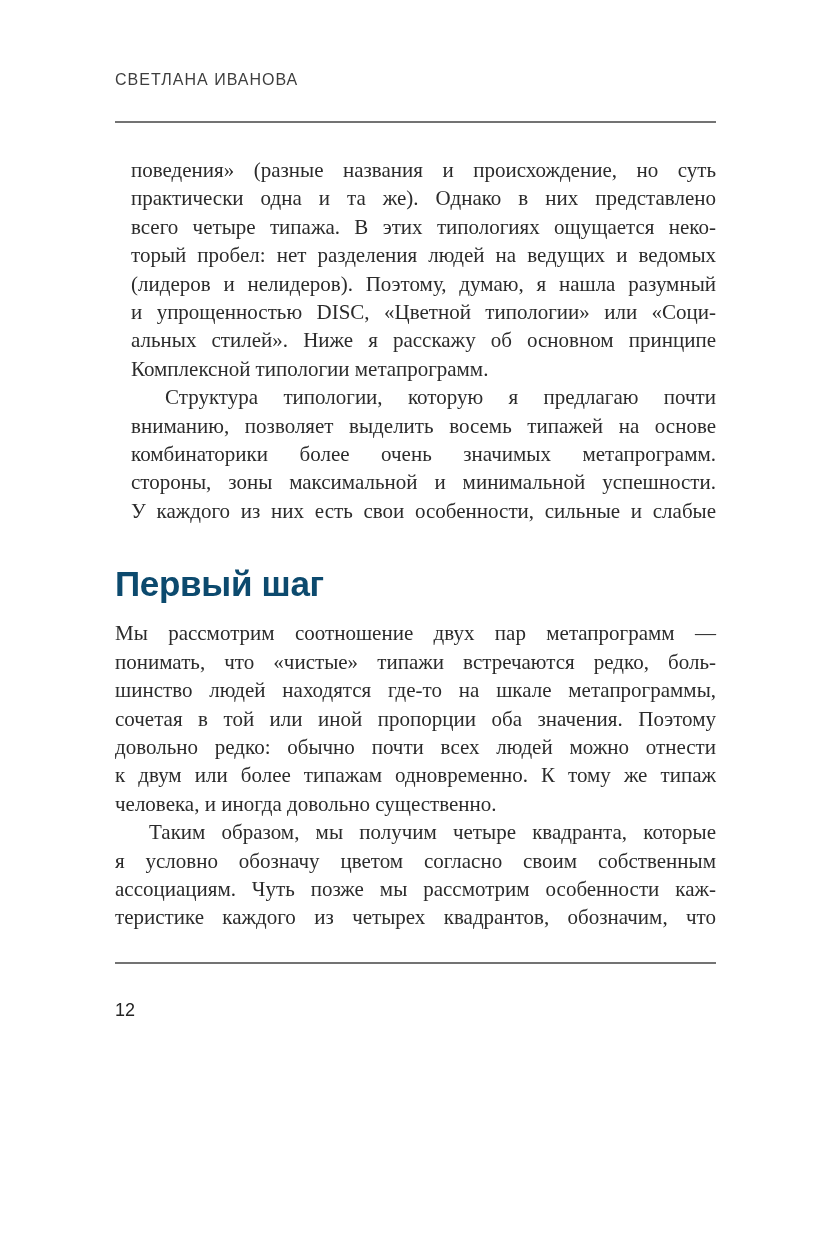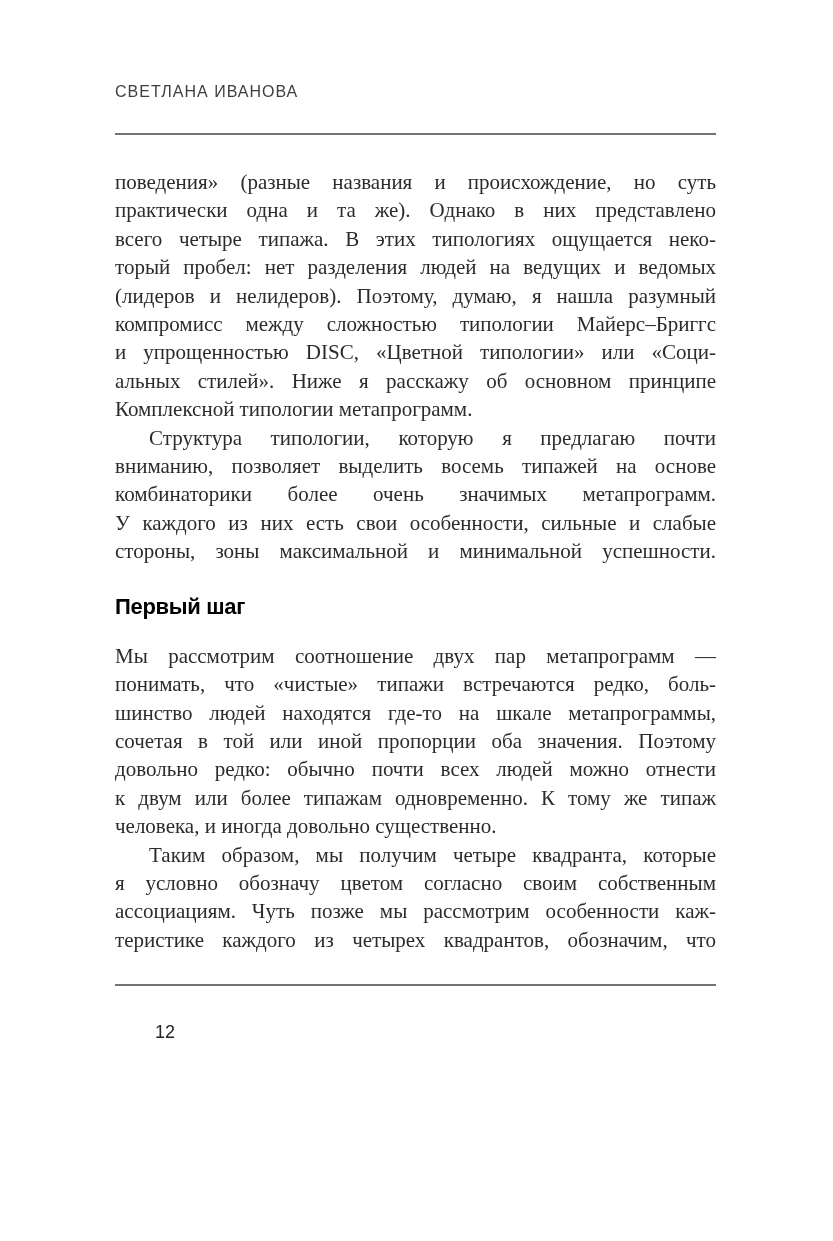--- a/index.html
+++ b/index.html
@@ -3,21 +3,21 @@
 <meta charset="utf-8">
 <style>
   * { margin: 0; padding: 0; box-sizing: border-box; }
   html, body { background: #ffffff; }
   .page {
     position: relative;
     width: 833px;
     height: 1155px;
     margin: 0 auto;
     background: #ffffff;
-    padding: 12px 117px 0 115px;
+    padding: 0 117px 0 115px;
     overflow: hidden;
     font-family: "Liberation Serif", "DejaVu Serif", serif;
     color: #2b2b2b;
   }
   .running-header {
     margin-top: 70px;
     font-family: "Liberation Sans", "DejaVu Sans", sans-serif;
     font-size: 16px;
     line-height: 20px;
     letter-spacing: 1px;
@@ -26,75 +26,73 @@
   .rule {
     height: 0;
     border-top: 2px solid #737373;
   }
   .rule-top { margin-top: 31px; }
   .rule-bottom { margin-top: 30px; }
   .body-text {
     font-size: 21px;
     line-height: 28.4px;
   }
-  .section-1 { margin-top: 33px; }
+  .section-1 { margin-top: 33px; margin-left: 16px; }
   .section-2 { margin-top: 19px; }
   .section-heading {
-    margin-top: 25px;
+    margin-top: 43px;
     font-family: "Liberation Sans", "DejaVu Sans", sans-serif;
     font-weight: 700;
-    font-size: 22px;
+    font-size: 35px;
     line-height: 32px;
     letter-spacing: -0.3px;
-    color: #000000;
+    color: #0c4a6e;
   }
   .paragraph { margin: 0; }
   .line {
     text-align: justify;
   }
   .line.fill {
     text-align-last: justify;
     -moz-text-align-last: justify;
   }
   .line.indent { text-indent: 34px; }
   .page-number {
     margin-top: 36px;
     font-family: "Liberation Sans", "DejaVu Sans", sans-serif;
     font-size: 18px;
     line-height: 20px;
     color: #242424;
-    margin-left: 40px;
   }
 </style>
 </head>
 <body>
 
 <div class="page">
   <div class="running-header">СВЕТЛАНА ИВАНОВА</div>
 
   <div class="rule rule-top"></div>
 
   <div class="body-text section-1">
       <div class="paragraph">
         <div class="line fill">поведения» (разные названия и происхождение, но суть</div>
         <div class="line fill">практически одна и та же). Однако в них представлено</div>
         <div class="line fill">всего четыре типажа. В этих типологиях ощущается неко-</div>
         <div class="line fill">торый пробел: нет разделения людей на ведущих и ведомых</div>
         <div class="line fill">(лидеров и нелидеров). Поэтому, думаю, я нашла разумный</div>
-        <div class="line fill">компромисс между сложностью типологии Майерс–Бриггс</div>
         <div class="line fill">и упрощенностью DISC, «Цветной типологии» или «Соци-</div>
         <div class="line fill">альных стилей». Ниже я расскажу об основном принципе</div>
         <div class="line">Комплексной типологии метапрограмм.</div>
       </div>
       <div class="paragraph">
         <div class="line fill indent">Структура типологии, которую я предлагаю почти</div>
         <div class="line fill">вниманию, позволяет выделить восемь типажей на основе</div>
         <div class="line fill">комбинаторики более очень значимых метапрограмм.</div>
+        <div class="line fill">стороны, зоны максимальной и минимальной успешности.</div>
         <div class="line fill">У каждого из них есть свои особенности, сильные и слабые</div>
-        <div class="line fill">стороны, зоны максимальной и минимальной успешности.</div>
       </div>
     </div>
 
   <h2 class="section-heading">Первый шаг</h2>
 
   <div class="body-text section-2">
       <div class="paragraph">
         <div class="line fill">Мы рассмотрим соотношение двух пар метапрограмм —</div>
         <div class="line fill">понимать, что «чистые» типажи встречаются редко, боль-</div>
         <div class="line fill">шинство людей находятся где-то на шкале метапрограммы,</div>

